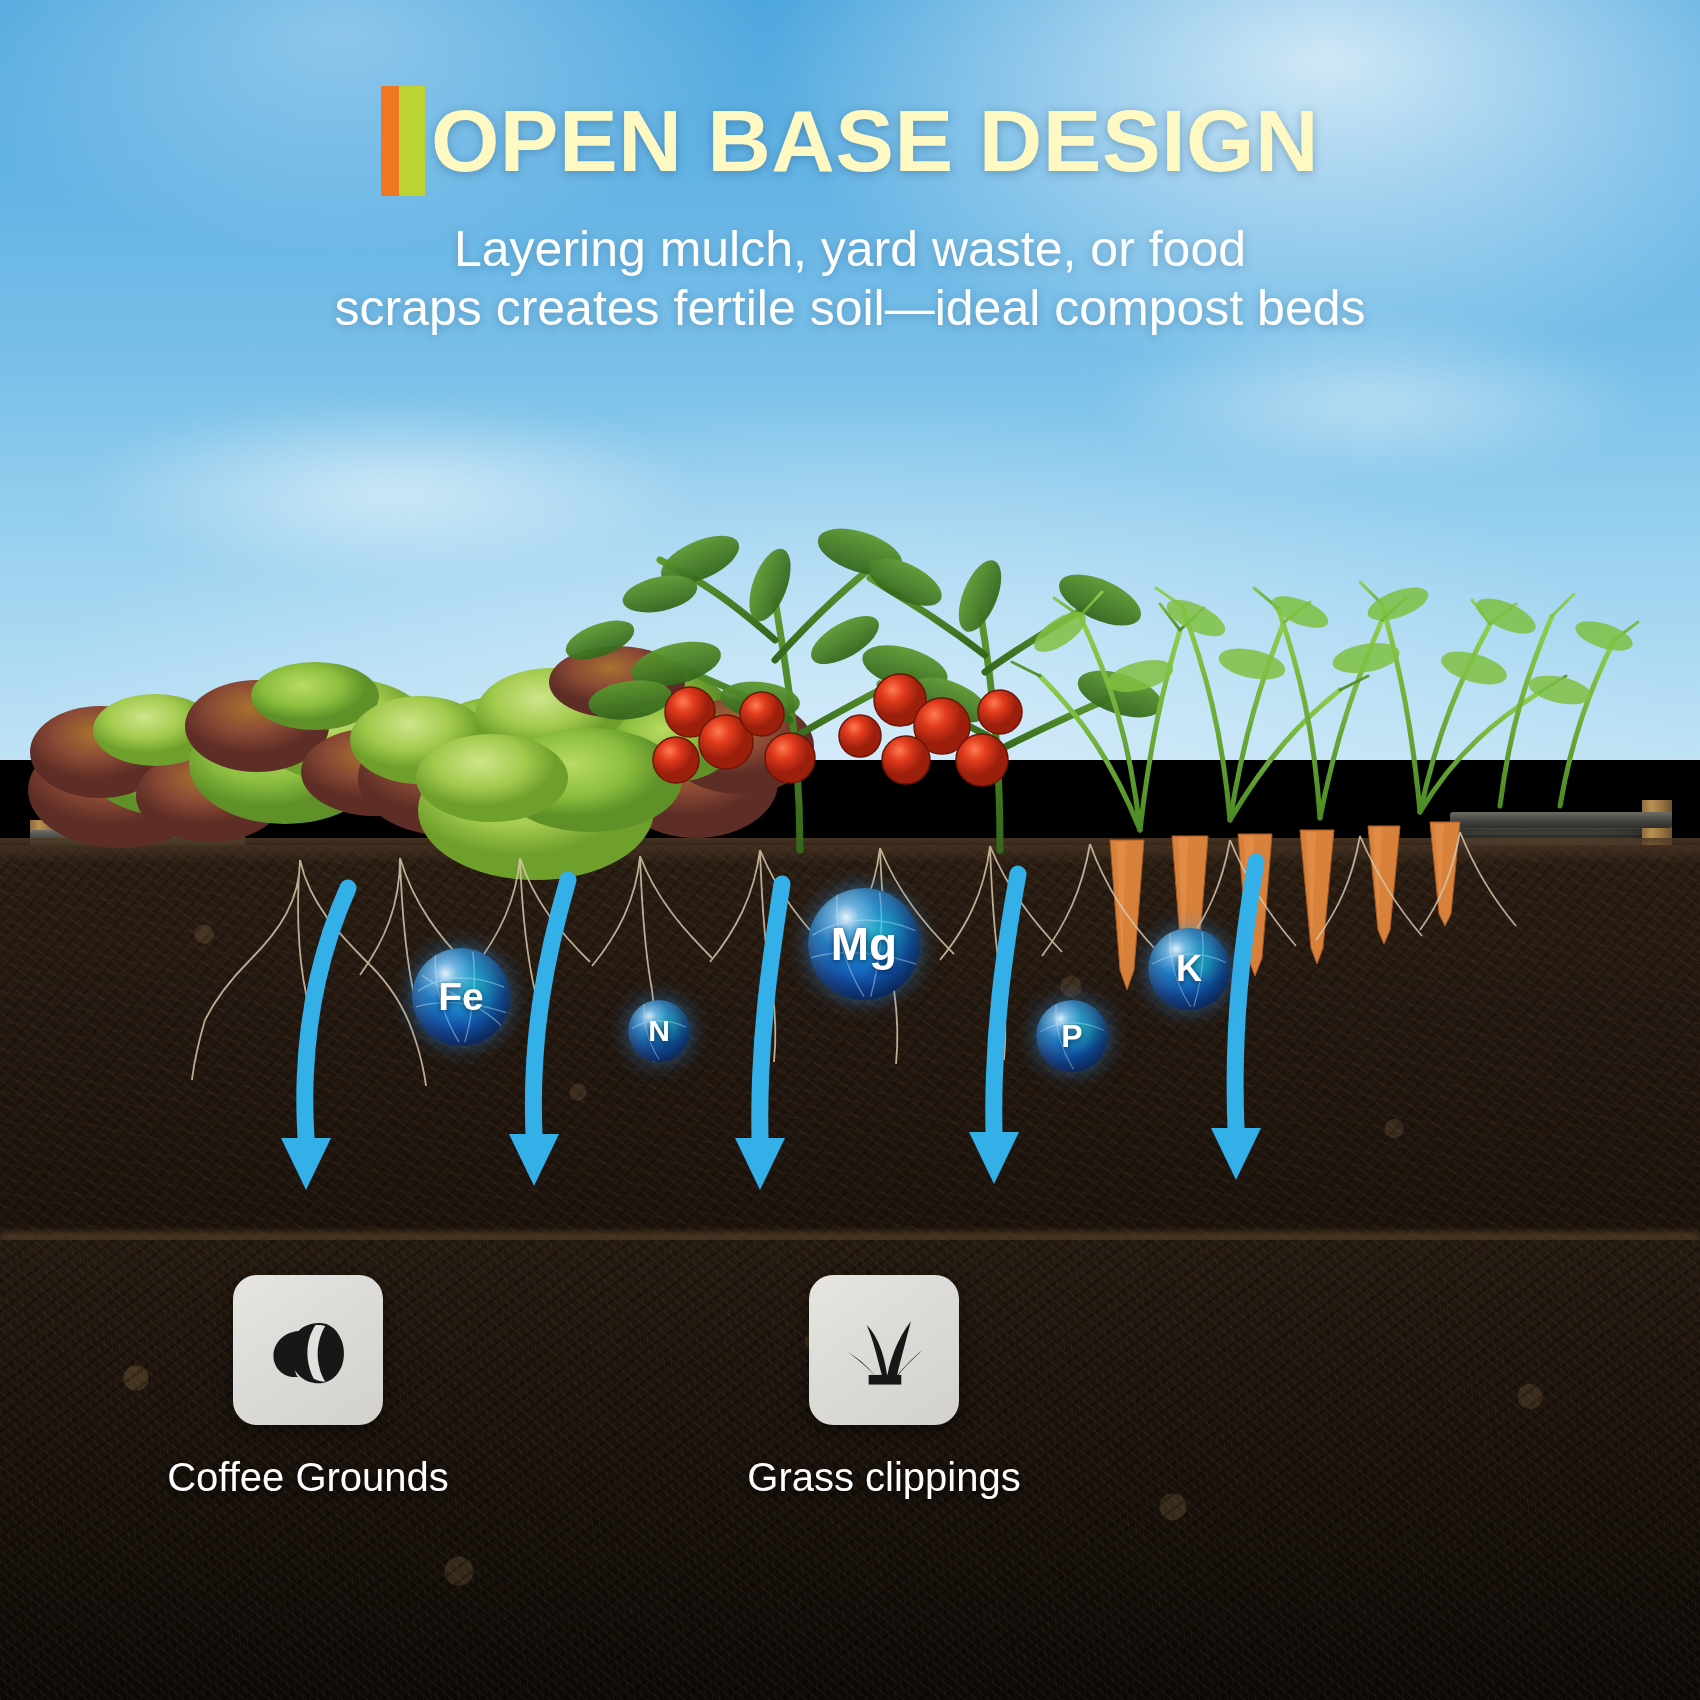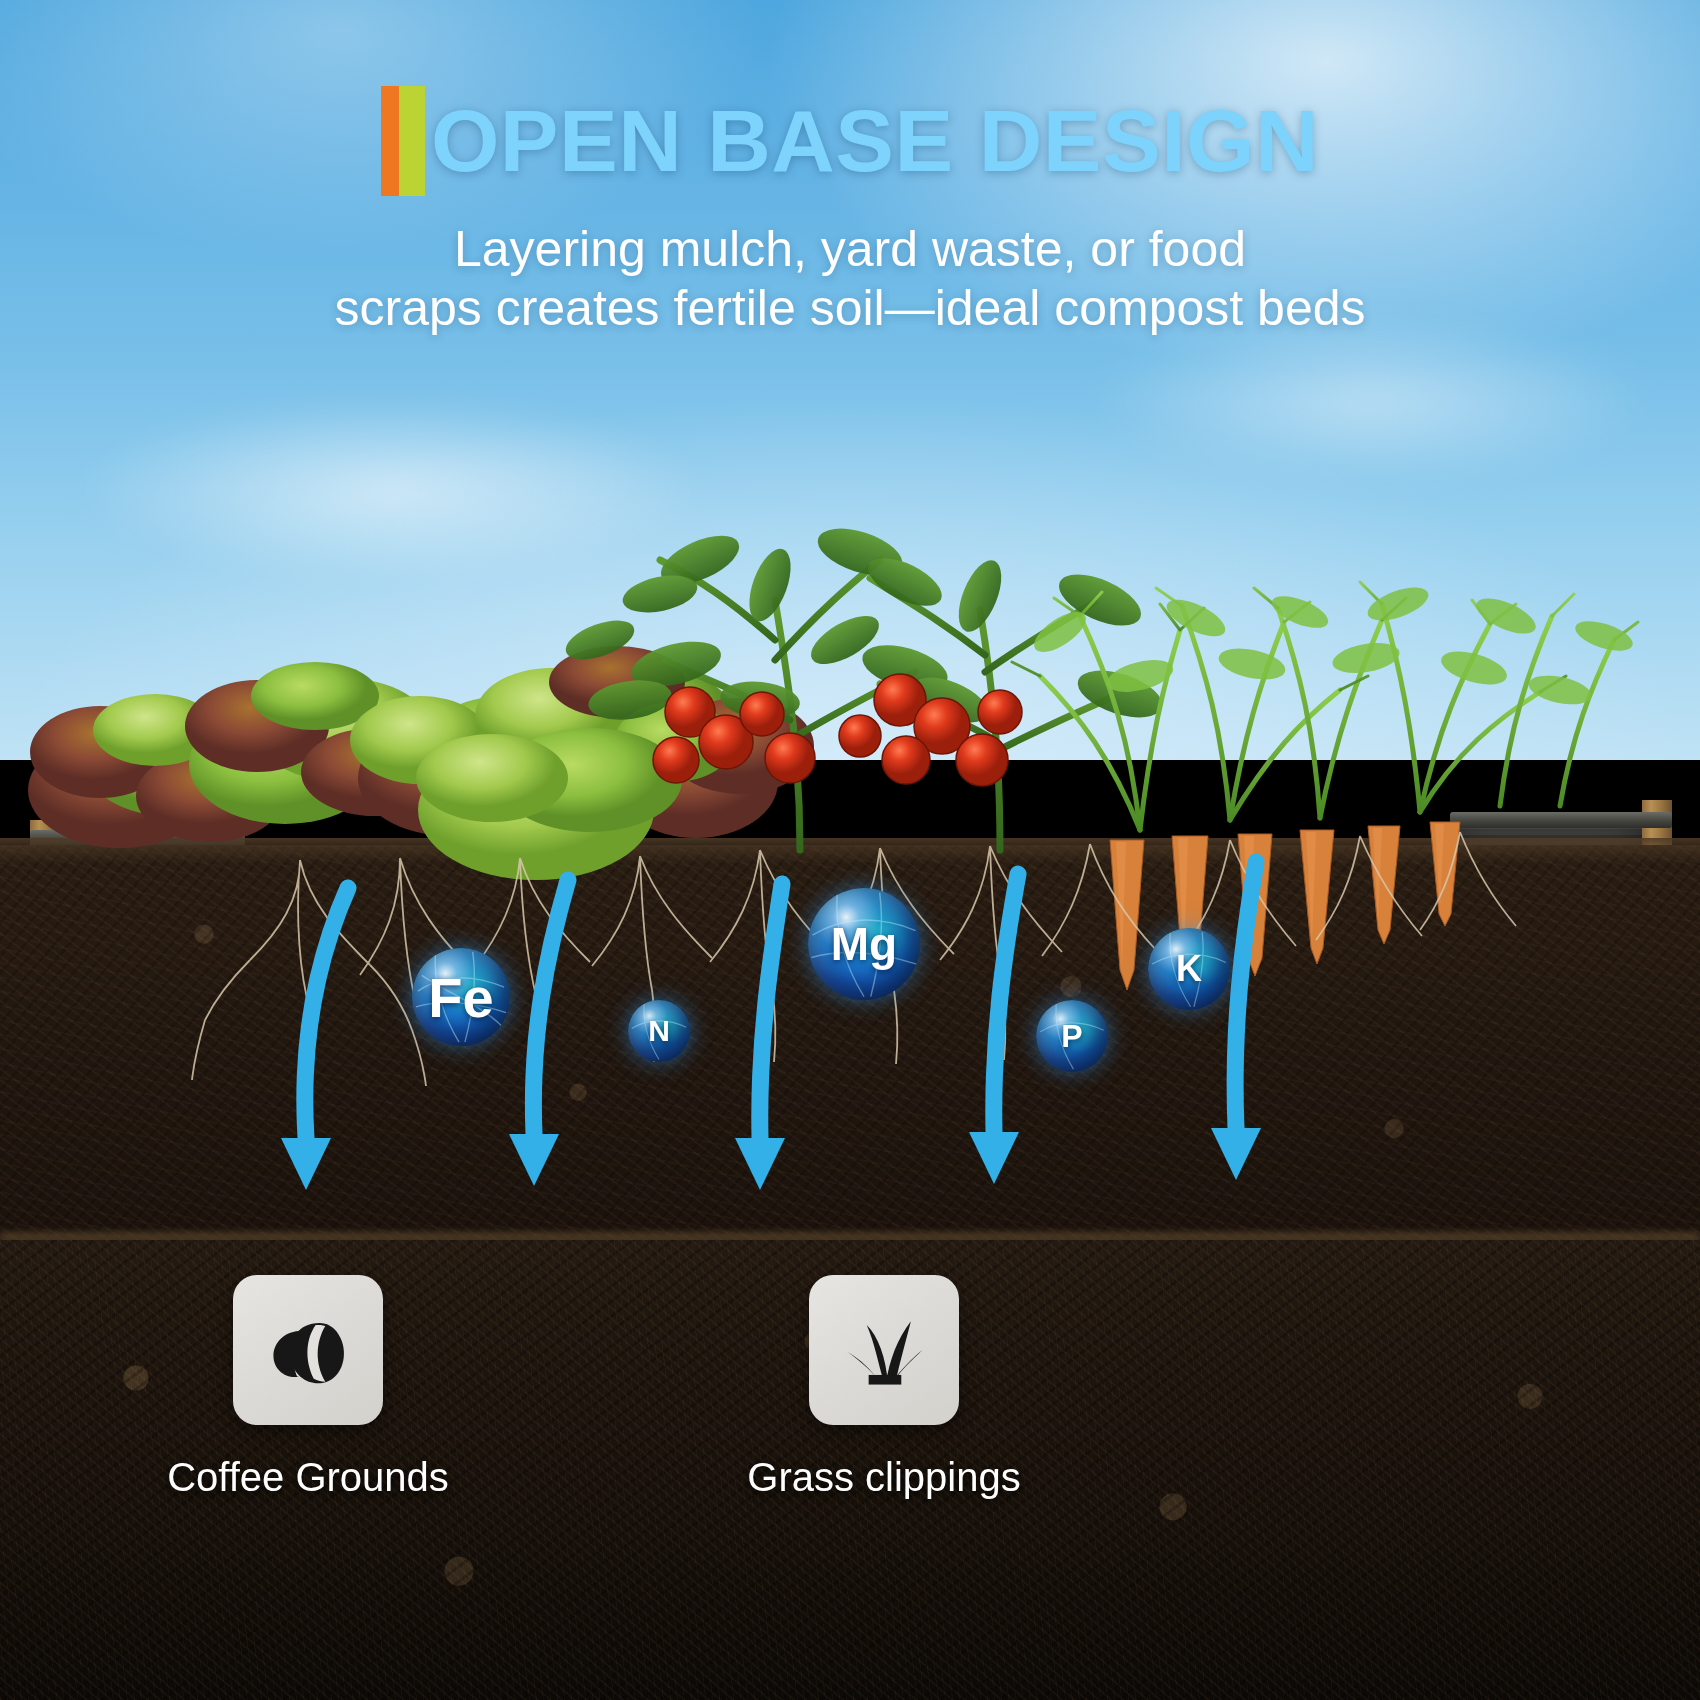--- a/index.html
+++ b/index.html
@@ -29,21 +29,21 @@
     background:radial-gradient(ellipse 400px 120px at 50% 50%, rgba(255,255,255,.45) 0%, rgba(255,255,255,0) 70%);
     filter:blur(16px);
   }
 
   
   .titlewrap{position:absolute;left:0;top:86px;width:1700px;text-align:center;}
   .titlerow{display:inline-flex;align-items:center;}
   .accentbar{display:inline-block;width:44px;height:110px;margin-right:6px;
     background:linear-gradient(90deg,#ef7721 0%,#ef7721 42%,#bcd334 42%,#bcd334 100%);}
   .maintitle{
-    font-size:88px;font-weight:bold;color:#7dd3fc;letter-spacing:.5px;line-height:1;
+    font-size:88px;font-weight:bold;color:#fef9c3;letter-spacing:.5px;line-height:1;
     text-shadow:0 2px 10px rgba(20,70,110,.35);
   }
   .subtitle{
     position:absolute;left:0;top:220px;width:1700px;text-align:center;
     font-size:50px;color:#fff;line-height:1.18;font-weight:400;
     text-shadow:0 2px 9px rgba(20,70,110,.30);
   }
 
   
   .bedsoil{
@@ -393,21 +393,21 @@
       <g fill="#33b0e8">
         <path d="M306 1190 l -25 -52 l 50 0 z"></path>
         <path d="M534 1186 l -25 -52 l 50 0 z"></path>
         <path d="M760 1190 l -25 -52 l 50 0 z"></path>
         <path d="M994 1184 l -25 -52 l 50 0 z"></path>
         <path d="M1236 1180 l -25 -52 l 50 0 z"></path>
       </g>
     </g>
   </svg>
 
-  <div class="bubble" style="left:412px;top:948px;width:98px;height:98px;font-size:56px;">
+  <div class="bubble" style="left:412px;top:948px;width:98px;height:98px;font-size:39px;">
     <svg class="mesh" viewBox="0 0 100 100">
       <g stroke="#bfefff" fill="none" stroke-width="1.4" opacity=".8">
         <path d="M6 44 C 30 28, 60 26, 94 40"></path>
           <path d="M4 60 C 32 52, 66 56, 96 66"></path>
         <path d="M24 6 C 22 36, 30 66, 48 96"></path>
           <path d="M62 4 C 66 34, 62 66, 54 96"></path>
         <path d="M10 28 C 40 48, 70 58, 92 80"></path>
       </g>
     </svg>
     <span class="lbl">Fe</span>

